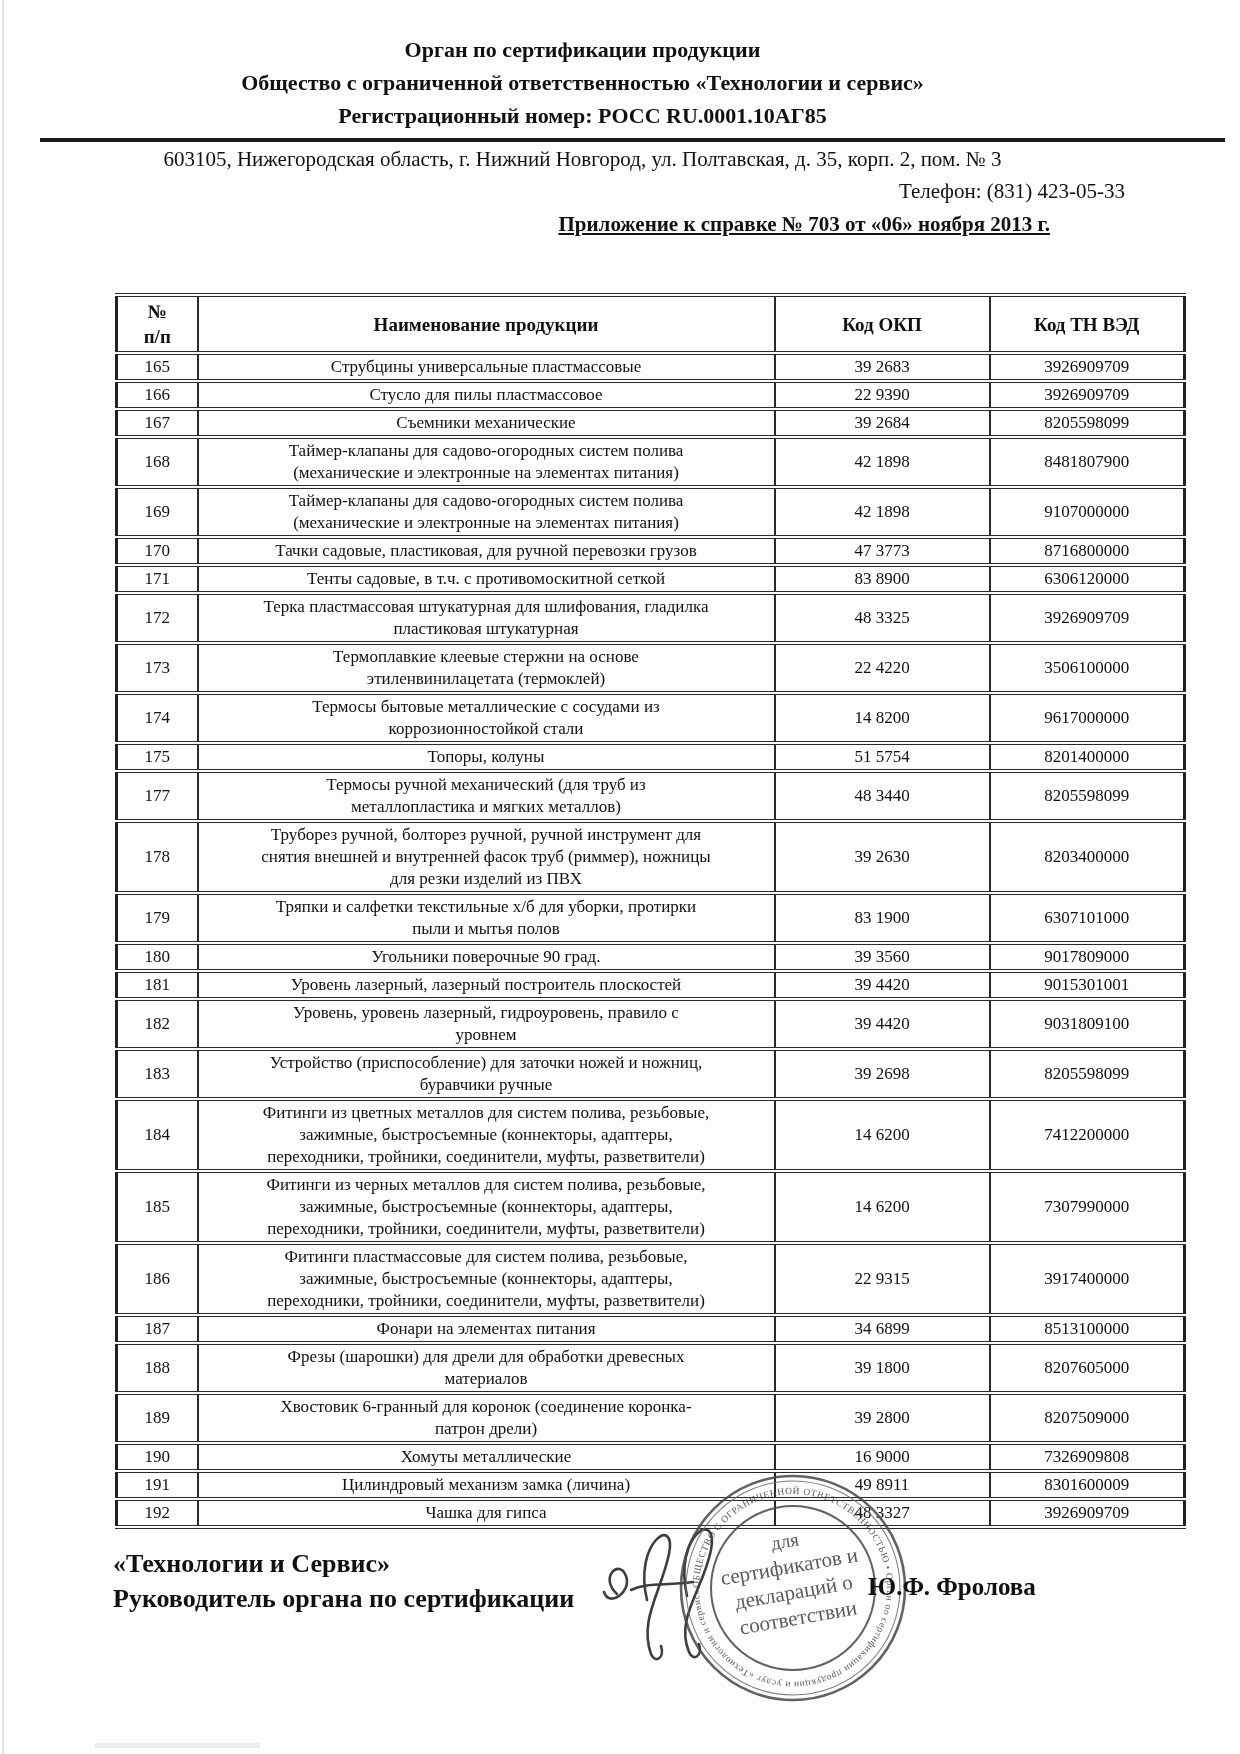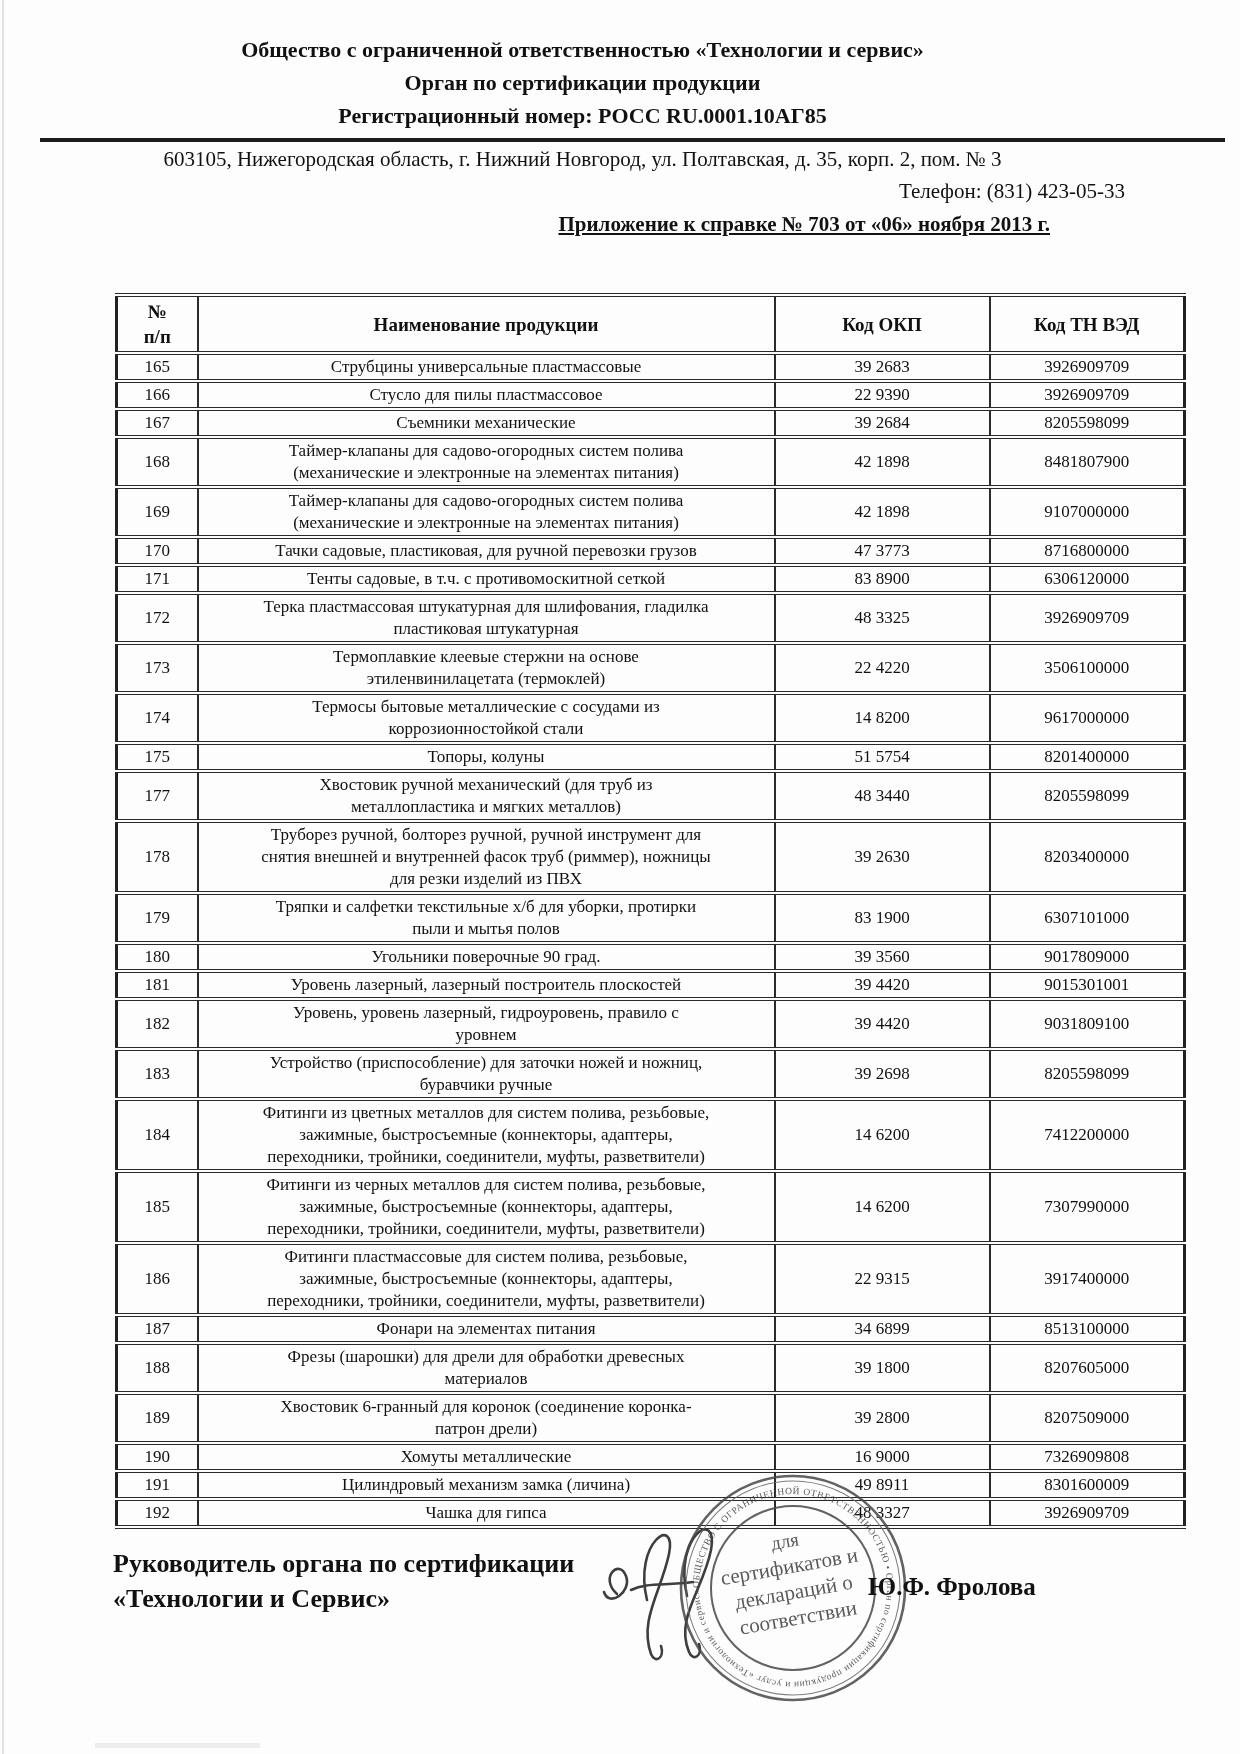--- a/index.html
+++ b/index.html
@@ -32,22 +32,22 @@
   .stamp-svg text{font-family:"Liberation Serif","DejaVu Serif",serif;fill:#3d3d3d;}
   .bottom-artifact{position:absolute;left:95px;top:1743px;width:165px;height:5px;background:#ededed;}
 </style>
 </head>
 <body>
 
 <div class="page">
   <div class="scan-edge"></div>
 
   <div class="title-block">
+    <div>Орган по сертификации продукции</div>
     <div>Общество с ограниченной ответственностью «Технологии и сервис»</div>
-    <div>Орган по сертификации продукции</div>
     <div>Регистрационный номер: РОСС RU.0001.10АГ85</div>
   </div>
 
   <div class="rule"></div>
 
   <div class="address-line">603105, Нижегородская область, г. Нижний Новгород, ул. Полтавская, д. 35, корп. 2, пом. № 3</div>
   <div class="phone-line">Телефон: (831) 423-05-33</div>
 
   <div class="appendix-line">Приложение к справке № 703 от «06» ноября 2013 г.</div>
 
@@ -147,21 +147,21 @@
         <tr>
           <td>175</td>
           <td>Топоры, колуны</td>
           <td>51 5754</td>
           <td>8201400000</td>
         </tr>
 
 
         <tr>
           <td>177</td>
-          <td>Хвостовик ручной механический (для труб из
+          <td>Термосы ручной механический (для труб из
 металлопластика и мягких металлов)</td>
           <td>48 3440</td>
           <td>8205598099</td>
         </tr>
 
         <tr>
           <td>178</td>
           <td>Труборез ручной, болторез ручной, ручной инструмент для
 снятия внешней и внутренней фасок труб (риммер), ножницы
 для резки изделий из ПВХ</td>
@@ -274,22 +274,22 @@
         <tr>
           <td>192</td>
           <td>Чашка для гипса</td>
           <td>48 3327</td>
           <td>3926909709</td>
         </tr>
       </tbody>
   </table>
 
   <div class="sig-title">
+    <div>«Технологии и Сервис»</div>
     <div>Руководитель органа по сертификации</div>
-    <div>«Технологии и Сервис»</div>
   </div>
 
   <svg class="signature-svg" width="190" height="170" viewBox="0 0 190 170">
     <g fill="none" stroke="#2a2a2a" stroke-width="2.6" stroke-linecap="round" opacity="0.9">
       <path d="M22,96 C4,80 24,60 31,78 C37,94 14,110 9,94"></path>
       <path d="M36,92 C52,84 70,88 98,84"></path>
       <path d="M52,102 C38,44 82,16 74,56 C66,94 44,122 56,156 C60,166 70,160 66,148"></path>
       <path d="M92,98 C78,36 124,10 116,52 C108,92 80,120 94,154 C98,164 108,158 104,146"></path>
     </g>
   </svg>

